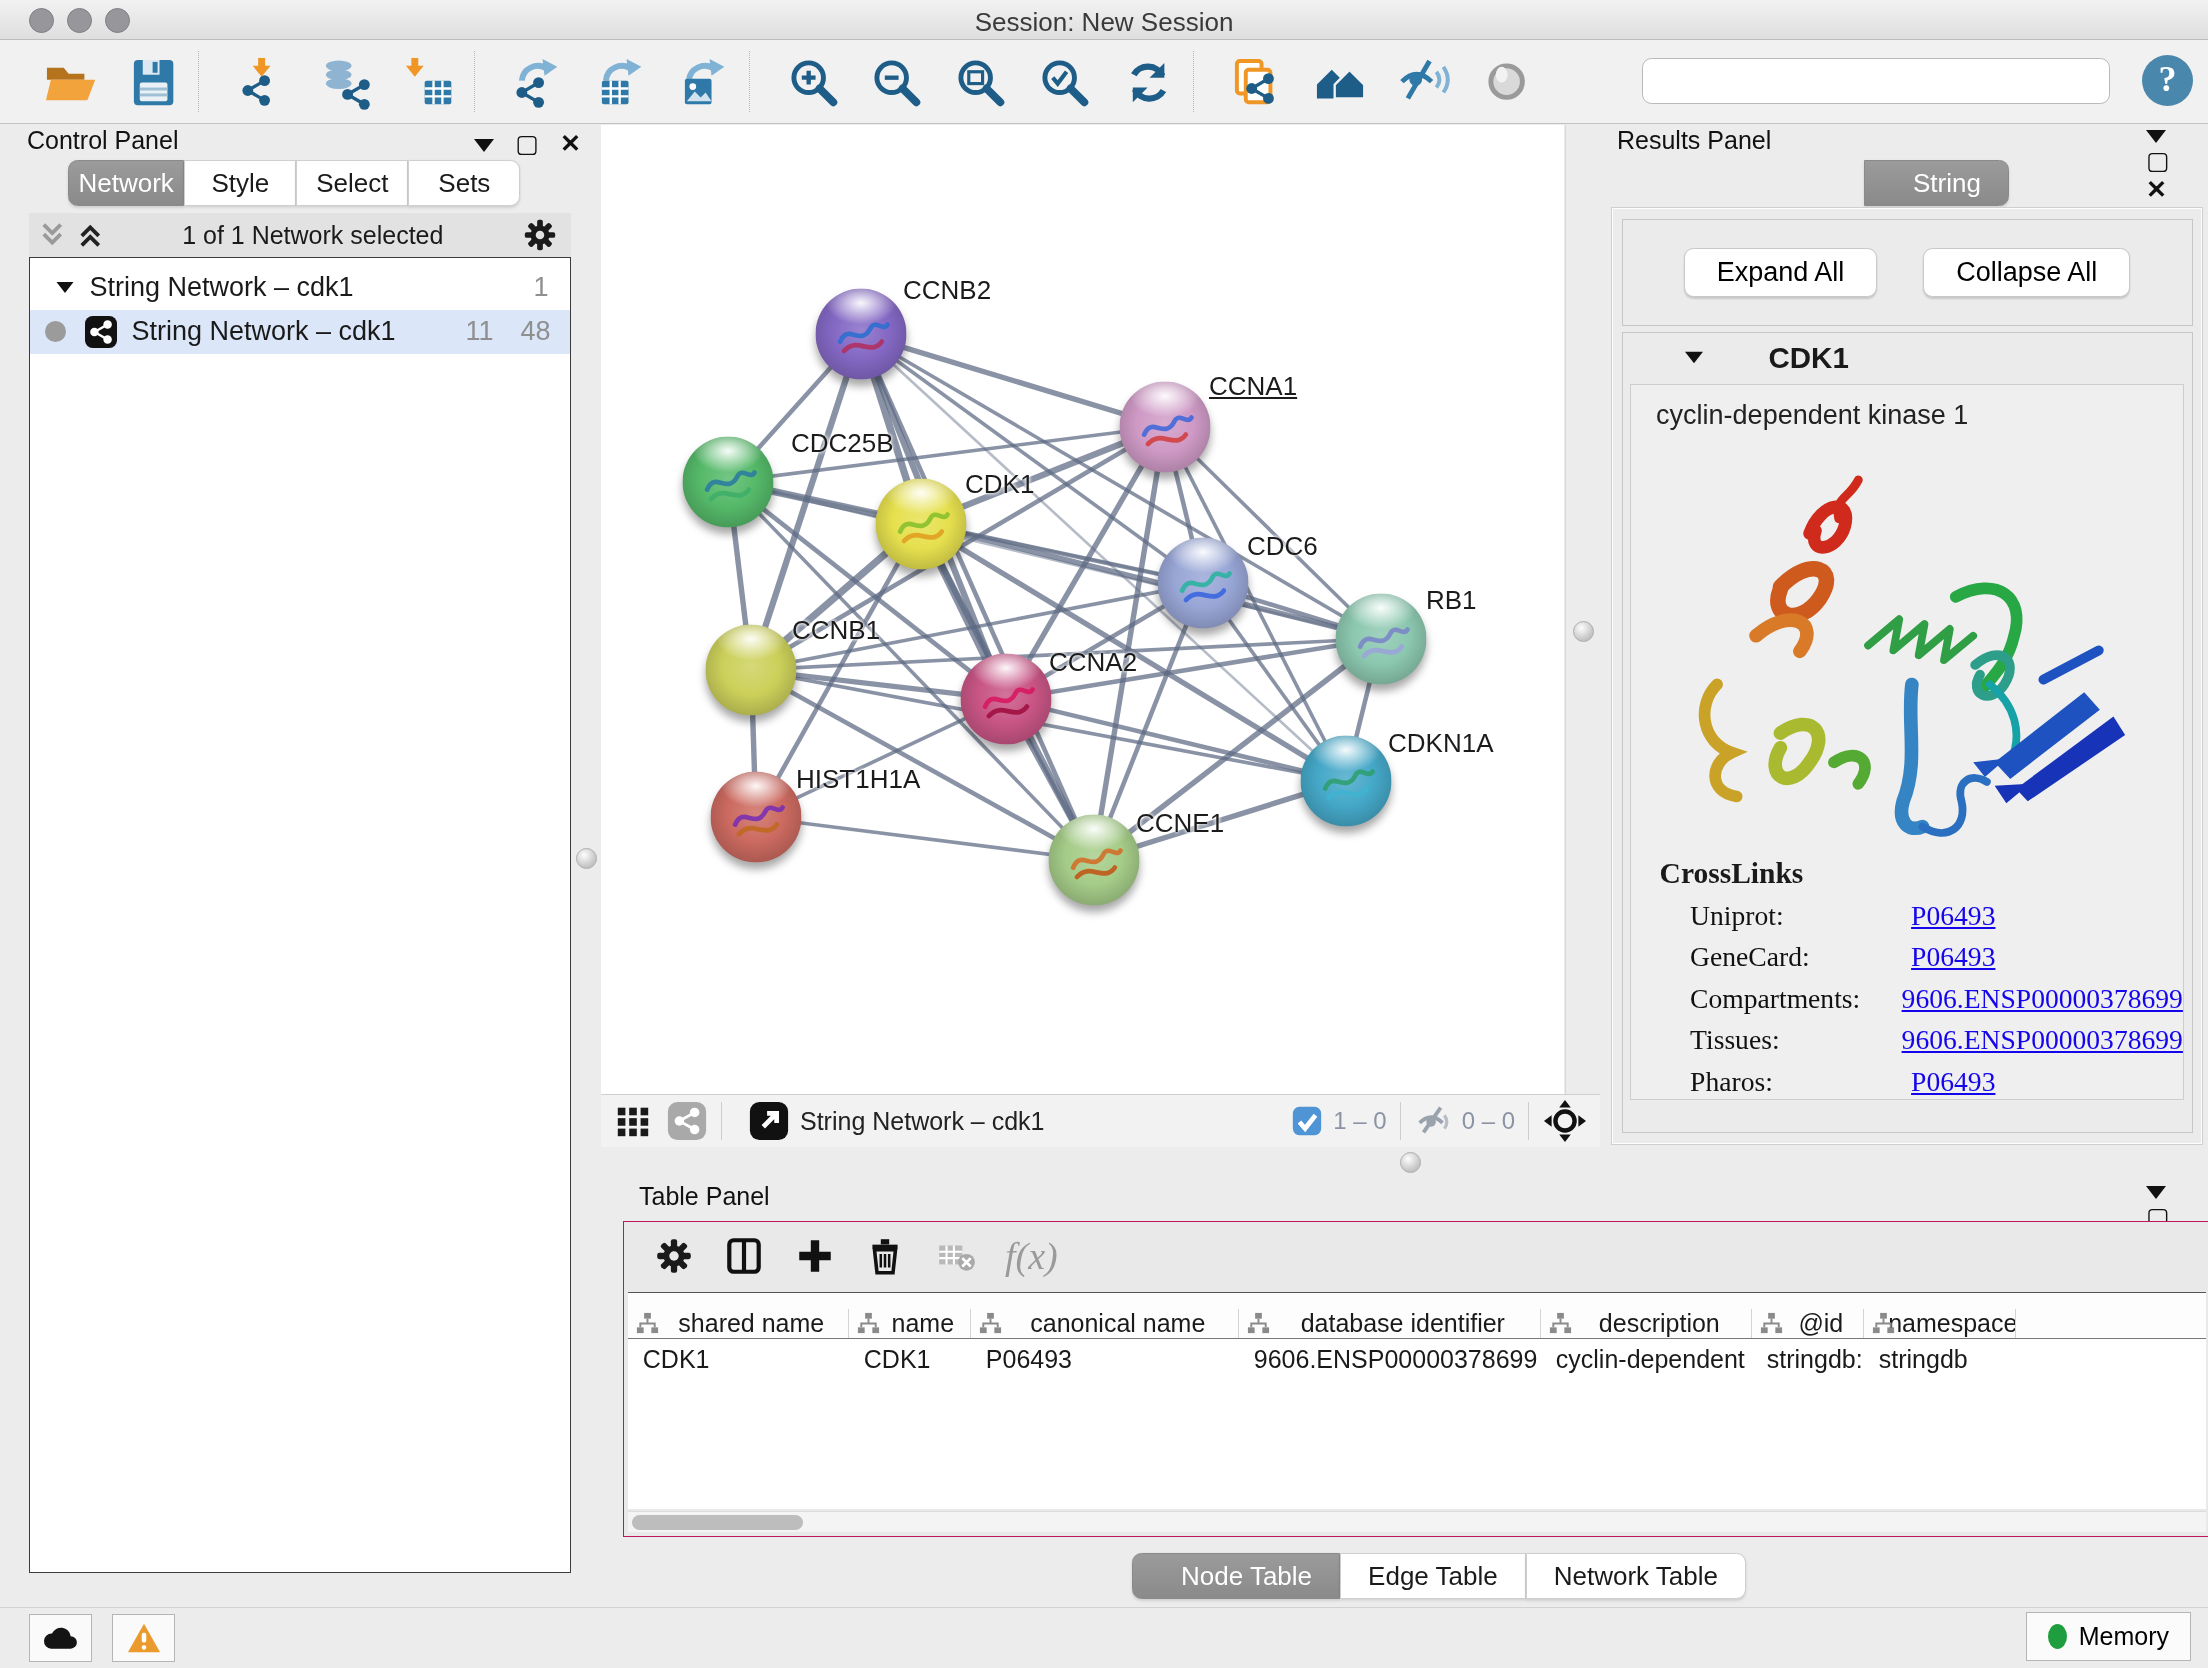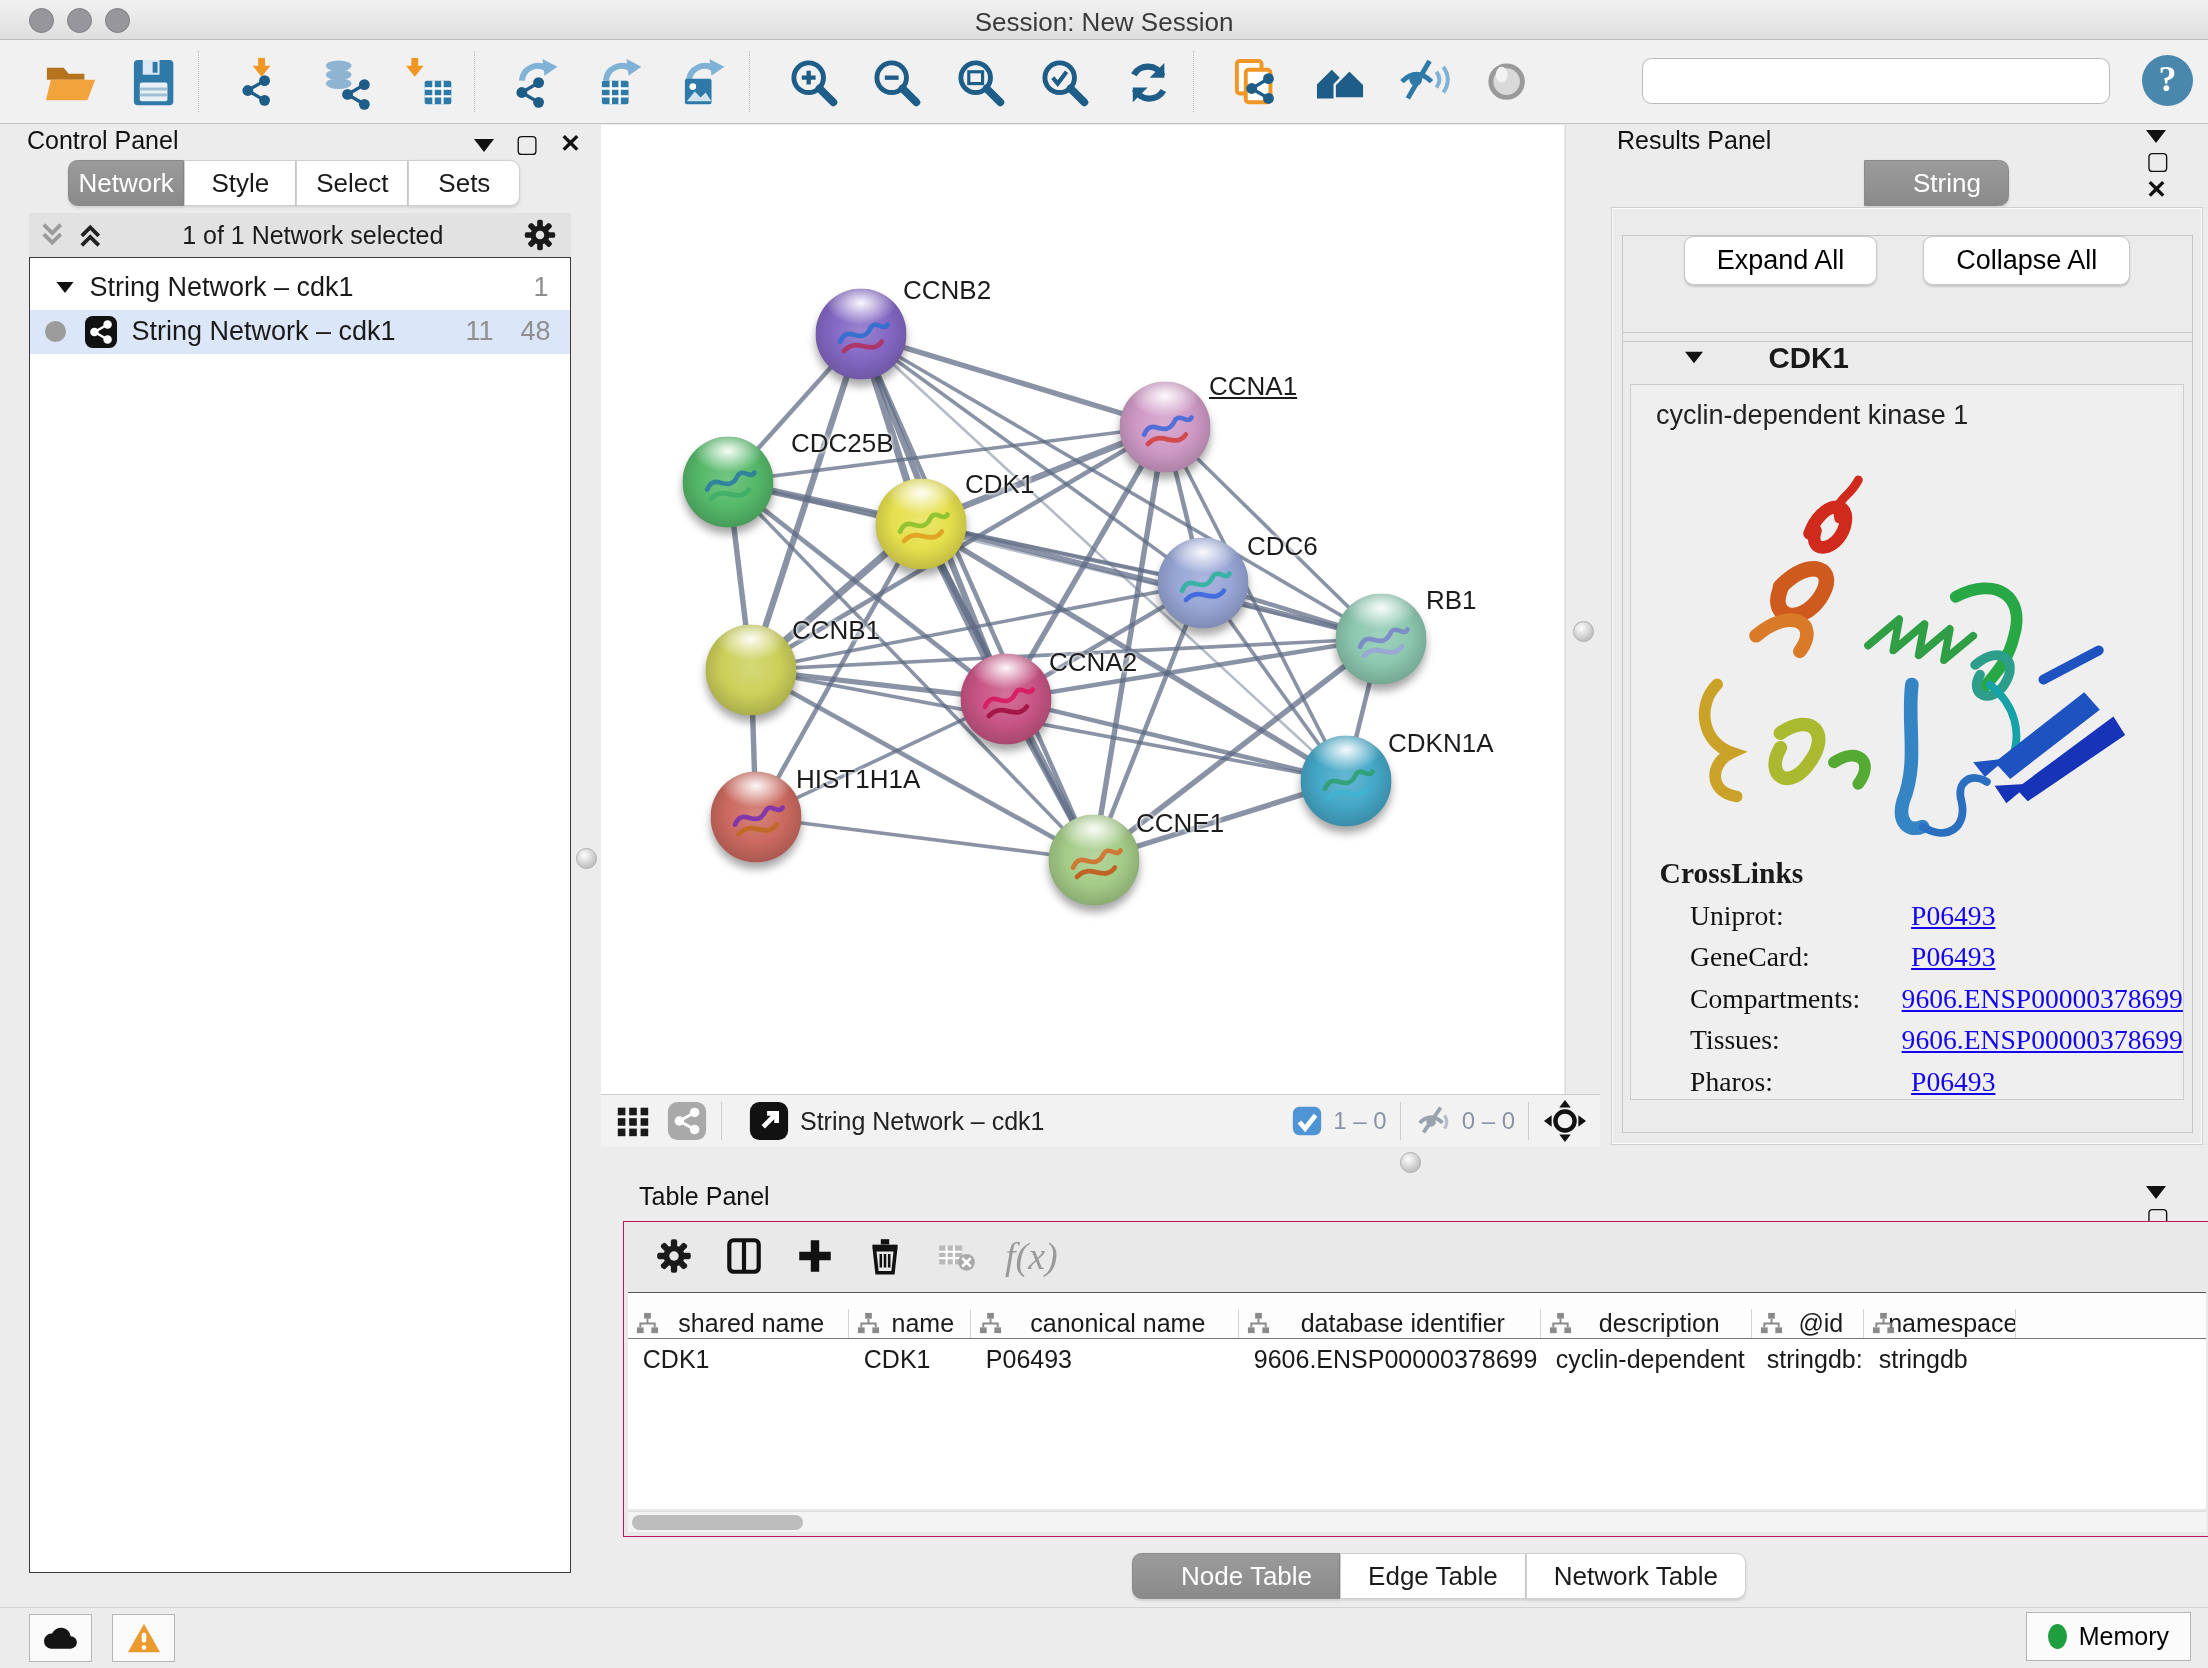--- a/index.html
+++ b/index.html
@@ -72,22 +72,22 @@
   #cf-title{font-size:25px;color:#222;margin-left:9.5px;flex:0 0 auto;}
   .cf-count{font-size:24px;color:#8b94a5;margin-left:9.5px;}
   #splitter-h{left:592px;top:1147px;width:1617px;height:32px;background:#ececec;}
 
   
   #rp-header{left:1617px;top:126px;}
   #rp-ctrls{left:2129px;top:129px;}
   #rp-tab{left:1864px;top:160px;}
   #rp-outer{left:1611px;top:207px;width:592px;height:938px;background:#ebebeb;
       border:1.9px solid #cfcfcf;box-shadow:inset 0 0 0 1px #fdfdfd;}
-  #rp-buttons{position:absolute;left:9.5px;top:27px;right:9.5px;height:107px;
-      border:1.9px solid #c6c6c6;display:flex;justify-content:center;gap:46px;}
+  #rp-buttons{position:absolute;left:9.5px;top:11px;right:9.5px;height:107px;
+      border:1.9px solid #c6c6c6;display:flex;align-items:center;justify-content:center;gap:46px;}
   .rp-btn{height:49px;padding:0 32px;background:#fff;border:1.9px solid #c9c9c9;border-radius:9.5px;
       font-size:27px;font-family:"Liberation Sans",sans-serif;box-shadow:0 1.9px 1.9px rgba(0,0,0,.15);cursor:pointer;}
   #rp-section{position:absolute;left:9.5px;top:124px;right:9.5px;bottom:11.4px;border:1.9px solid #c6c6c6;}
   #rp-sec-head{height:49px;display:flex;align-items:center;font-size:29.5px;font-weight:bold;}
   #rp-content{position:absolute;left:7.6px;top:51px;right:7.6px;bottom:32px;background:#efefef;
       border:1.9px solid #cdcdcd;overflow:hidden;}
   #rp-desc{margin:15px 0 0 25px;font-size:27px;color:#222;}
   #protein-art{display:block;margin:9.5px auto 0 auto;}
   #xl-head{margin:7.6px 0 3.8px 28.5px;font-size:29.5px;font-weight:bold;font-family:"Liberation Serif",serif;}
   .xl-row{display:flex;margin:9.5px 0 0 59px;font-size:27.6px;font-family:"Liberation Serif",serif;}

